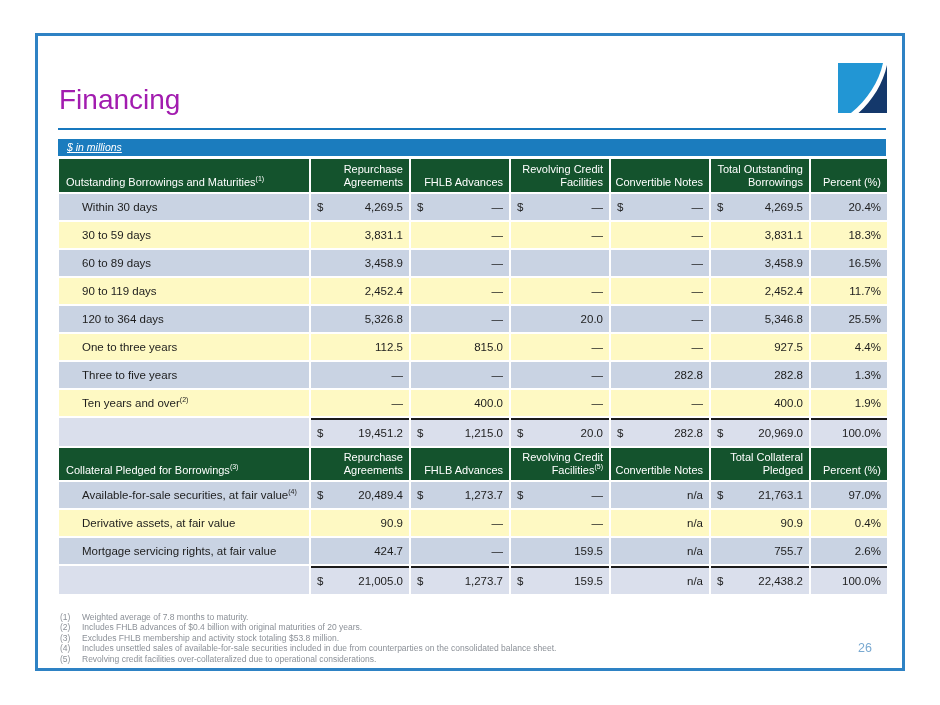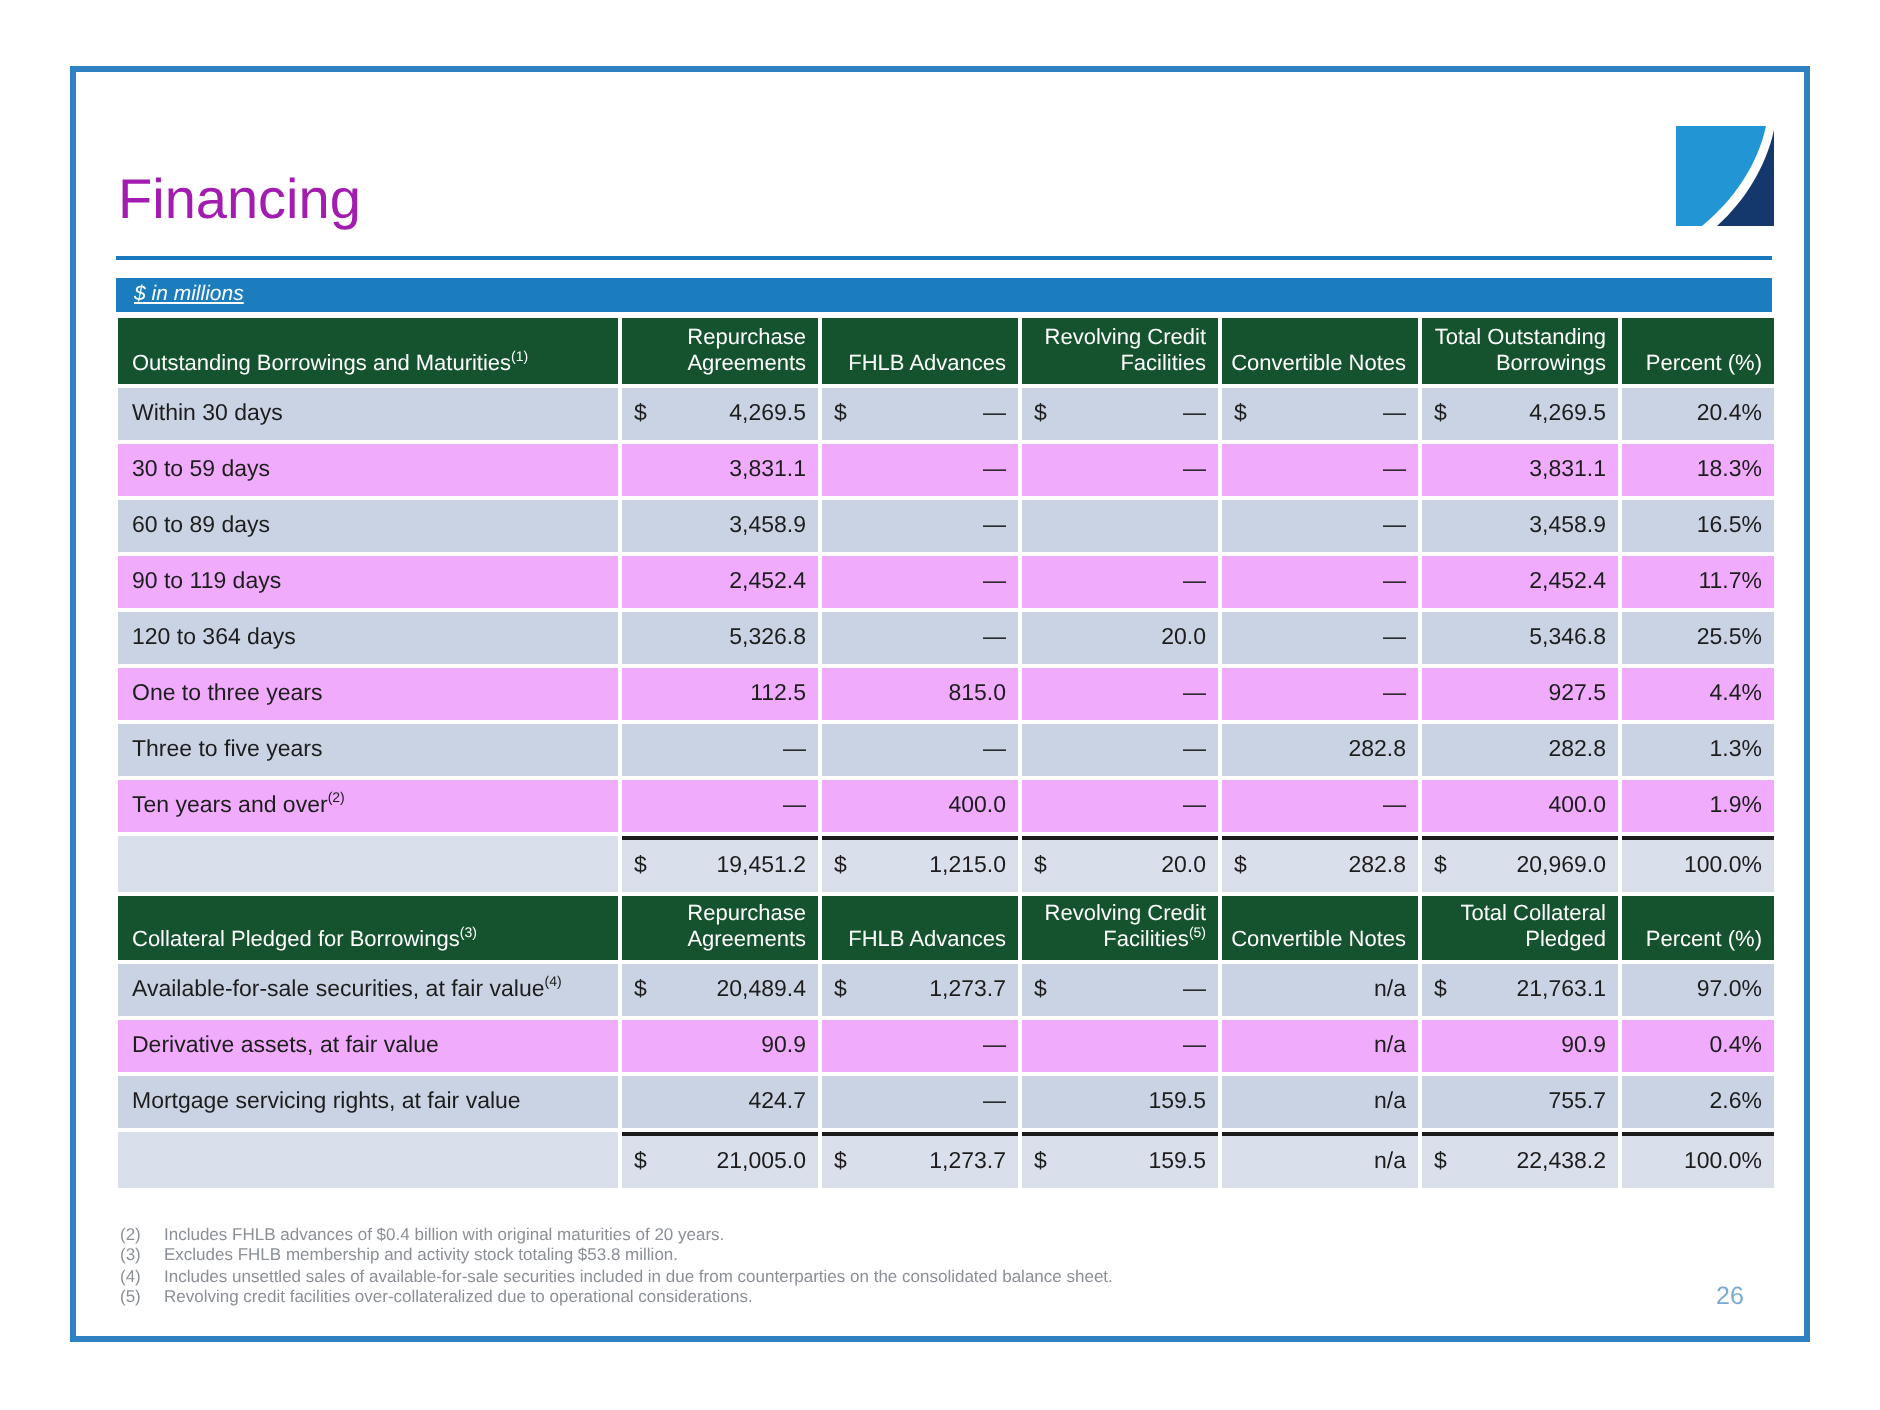--- a/index.html
+++ b/index.html
@@ -15,23 +15,23 @@
   .units{position:absolute;left:58px;top:139px;width:828px;height:17px;background:#1B7CBE;
     color:#ffffff;font-size:10.5px;font-style:italic;line-height:17px;padding-left:9px;box-sizing:border-box;text-decoration:underline;}
   table.fin{position:absolute;left:57px;top:157px;border-collapse:separate;border-spacing:2px;table-layout:fixed;}
   th{background:#14532d;color:#ffffff;font-weight:400;font-size:11px;text-align:right;
      vertical-align:bottom;padding:3px 6px 4px 4px;line-height:12.5px;}
   th.lbl{text-align:left;padding-left:7px;}
   tr.hdr1 th{height:26px;}
   tr.hdr2 th{height:21px;}
   td{font-size:11.5px;color:#1d1d1d;height:26px;padding:0;}
   tr.r-dark  td{background:#C9D3E3;}
-  tr.r-light td{background:#f0abfc;}
+  tr.r-light td{background:#fef9c3;}
   tr.r-sum   td{background:#DADFEC;}
-  td.lbl{text-align:left;padding-left:7px;}
+  td.lbl{text-align:left;padding-left:23px;}
   td.money{position:relative;text-align:right;padding-right:6px;}
   td.money .cur{position:absolute;left:6px;top:50%;transform:translateY(-50%);}
   td.pct{text-align:right;padding-right:6px;}
   tr.r-sum td.money, tr.r-sum td.pct{border-top:2px solid #1b1b1b;}
   sup{font-size:7px;line-height:0;}
   .footnotes{position:absolute;left:60px;top:612px;font-size:8.5px;color:#8b9097;line-height:10.4px;}
   .fn .num{display:inline-block;width:22px;}
   .pagenum{position:absolute;left:858px;top:641px;width:30px;color:#79A9D1;font-size:12.5px;}
 </style>
 </head>
@@ -202,19 +202,20 @@
     <td class="money"><span class="cur">$</span><span>1,273.7</span></td>
     <td class="money"><span class="cur">$</span><span>159.5</span></td>
     <td class="money"><span class="cur"></span><span>n/a</span></td>
     <td class="money"><span class="cur">$</span><span>22,438.2</span></td>
     <td class="pct">100.0%</td>
   </tr>
 </tbody>
   </table>
 
 <div class="footnotes">
+  <div class="fn"><span class="num">(1)</span><span>Weighted average of 7.8 months to maturity.</span></div>
   <div class="fn"><span class="num">(2)</span><span>Includes FHLB advances of $0.4 billion with original maturities of 20 years.</span></div>
   <div class="fn"><span class="num">(3)</span><span>Excludes FHLB membership and activity stock totaling $53.8 million.</span></div>
   <div class="fn"><span class="num">(4)</span><span>Includes unsettled sales of available-for-sale securities included in due from counterparties on the consolidated balance sheet.</span></div>
   <div class="fn"><span class="num">(5)</span><span>Revolving credit facilities over-collateralized due to operational considerations.</span></div>
 </div>
 
 <div class="pagenum">26</div>
 
 </body></html>

